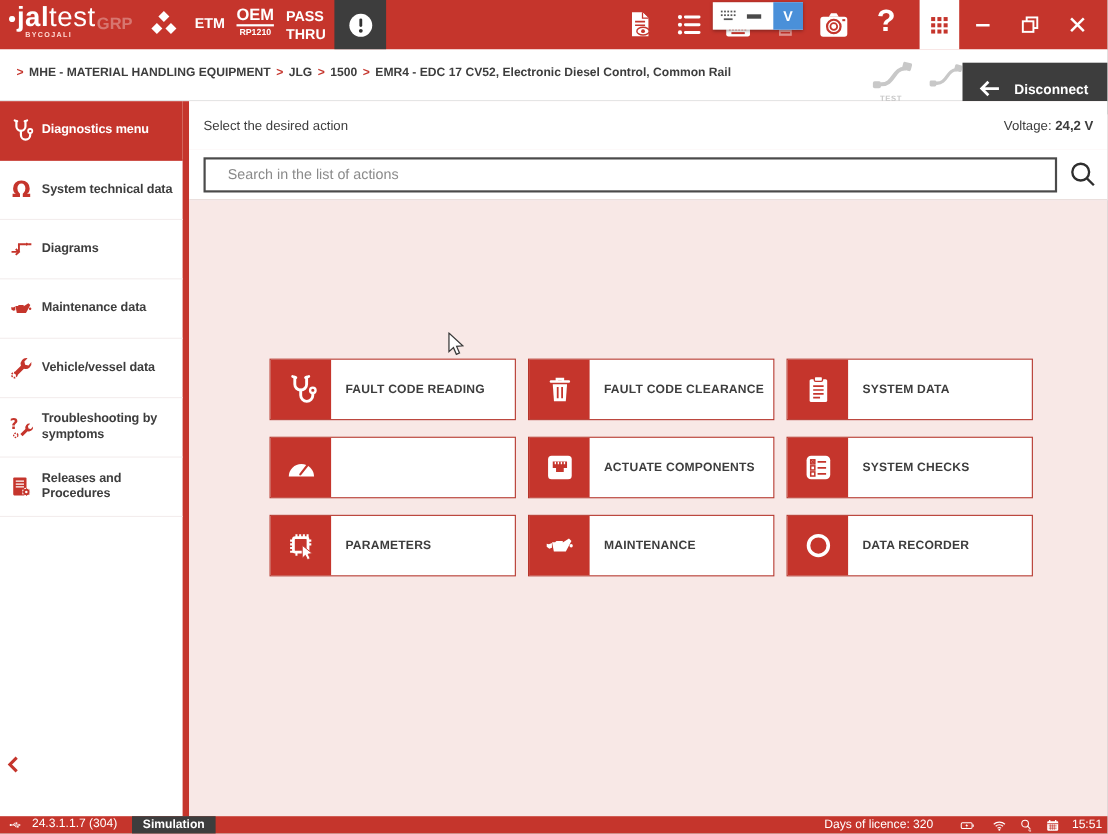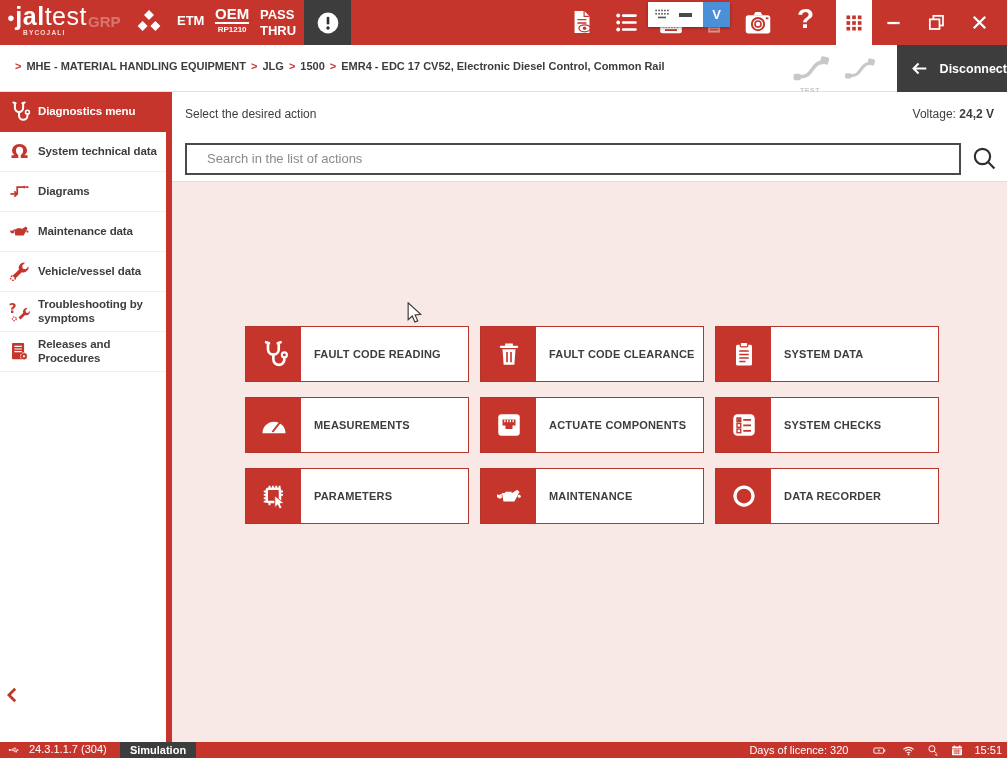--- a/index.html
+++ b/index.html
@@ -54,27 +54,27 @@
 
   
   .crumbbar{position:absolute;top:45px;left:0;width:100%;height:47px;background:#fff;border-bottom:1px solid #e3e3e3}
   .crumb{position:absolute;left:10px;top:15px;font-size:11px;font-weight:700;color:var(--dark);white-space:nowrap}
   .crumb-sep{color:var(--red);margin:0 5px}
   .stest{position:absolute;right:178px;top:6px;width:38px;text-align:center;color:#c8c8c8}
   .stest-ic{width:30px;height:24px;margin:0 auto}
   .stest-label{font-size:7px;font-weight:700;letter-spacing:.5px;margin-top:-2px}
   .s2{position:absolute;right:132px;top:9px;width:32px;color:#c8c8c8}
   .s2 .stest-ic{width:30px;height:24px}
-  .disconnect{position:absolute;right:0;top:0;width:110px;height:47px;background:var(--dark);color:#fff;display:flex;align-items:center;gap:11px;padding-left:13px;cursor:default}
+  .disconnect{position:absolute;right:0;top:12px;width:132px;height:47px;background:var(--dark);color:#fff;display:flex;align-items:center;gap:11px;padding-left:13px;cursor:default}
   .disc-arrow{width:23px;height:23px}
   .disc-label{font-size:12.5px;font-weight:700}
 
   
   .sidebar{position:absolute;top:92px;left:0;width:172px;bottom:16px;background:#fff;border-right:6px solid var(--red)}
-  .side-item{height:40px;display:flex;align-items:center;border-bottom:1px solid #f3eded;cursor:default}
+  .side-item{height:54px;display:flex;align-items:center;border-bottom:1px solid #f3eded;cursor:default}
   .side-icon{width:38px;flex:0 0 38px;display:flex;justify-content:center;color:var(--red);--cut:#fff}
   .side-icon span{width:23px;height:23px;display:block}
   .side-label{font-size:11.5px;font-weight:700;color:var(--dark);line-height:1.2;letter-spacing:-.1px;padding-right:2px}
   .side-item.selected{background:var(--red);border-bottom-color:var(--red)}
   .side-item.selected .side-icon{color:#fff;--cut:var(--red)}
   .side-item.selected .side-label{color:#fff}
   .side-collapse{position:absolute;left:3px;bottom:36px;width:20px;height:22px;color:var(--red);cursor:default}
 
   
   .main{position:absolute;top:92px;left:172px;right:0;bottom:16px;background:var(--pink)}
@@ -473,21 +473,20 @@
 
   <div class="tile">
     <span class="tile-icon">
             <span data-icon="gauge-icon">
               <svg viewBox="0 0 24 24" aria-hidden="true">
                 <path d="M2.8 18.6a9.2 9.2 0 0 1 18.4 0z" fill="currentColor"></path>
                 <path d="M11.2 17l5.2-6.6" stroke="var(--cut)" stroke-width="1.6" stroke-linecap="round"></path>
               </svg>
             </span>
           </span>
-    <span class="tile-label">MEASUREMENTS</span>
   </div>
 
   <div class="tile">
     <span class="tile-icon">
             <span data-icon="connector-icon">
               <svg viewBox="0 0 24 24" aria-hidden="true">
                 <rect x="3.4" y="3.4" width="17.2" height="17.2" rx="2.6" fill="currentColor"></rect>
                 <path d="M6.8 7.6h10.4v4.8h-2.4v2.8H9.2v-2.8H6.8z" fill="var(--cut)"></path>
                 <path d="M8.7 7.8v1.9M10.9 7.8v1.9M13.1 7.8v1.9M15.3 7.8v1.9" stroke="currentColor" stroke-width="1"></path>
               </svg>

